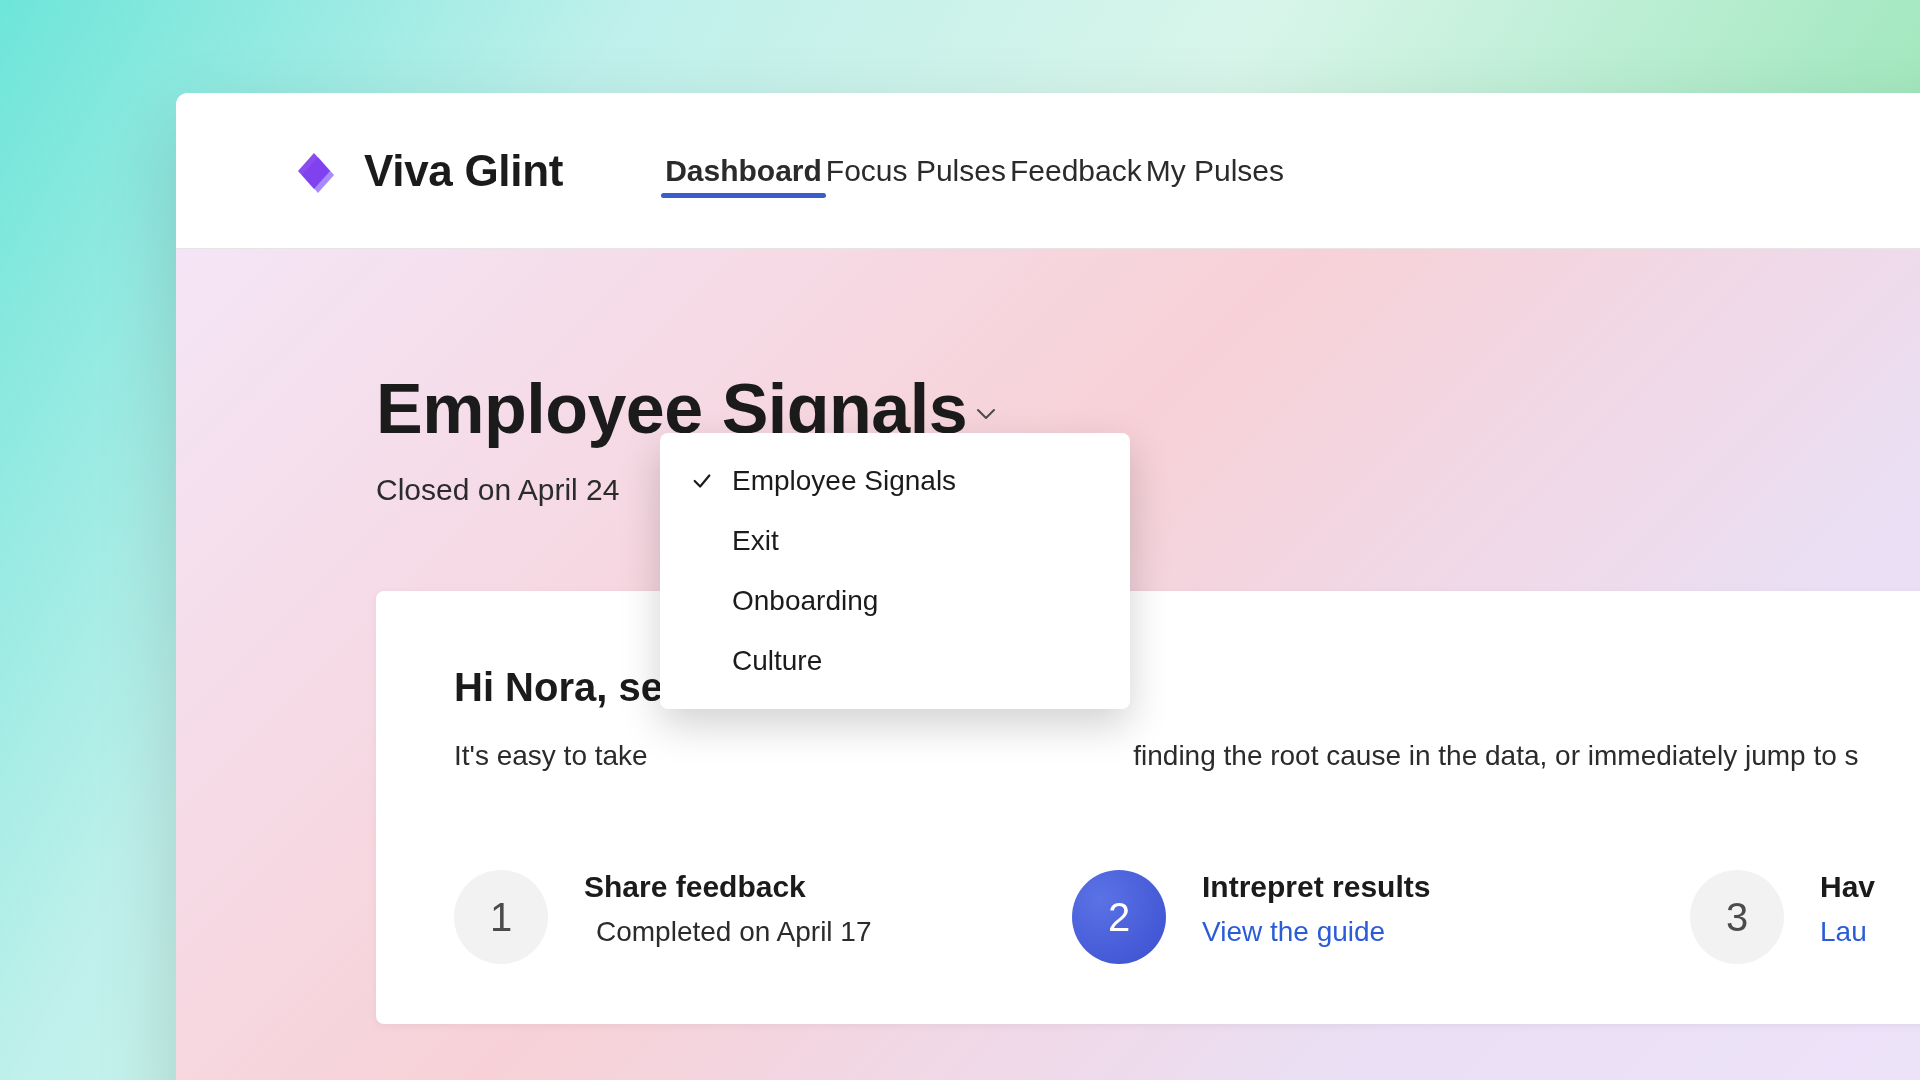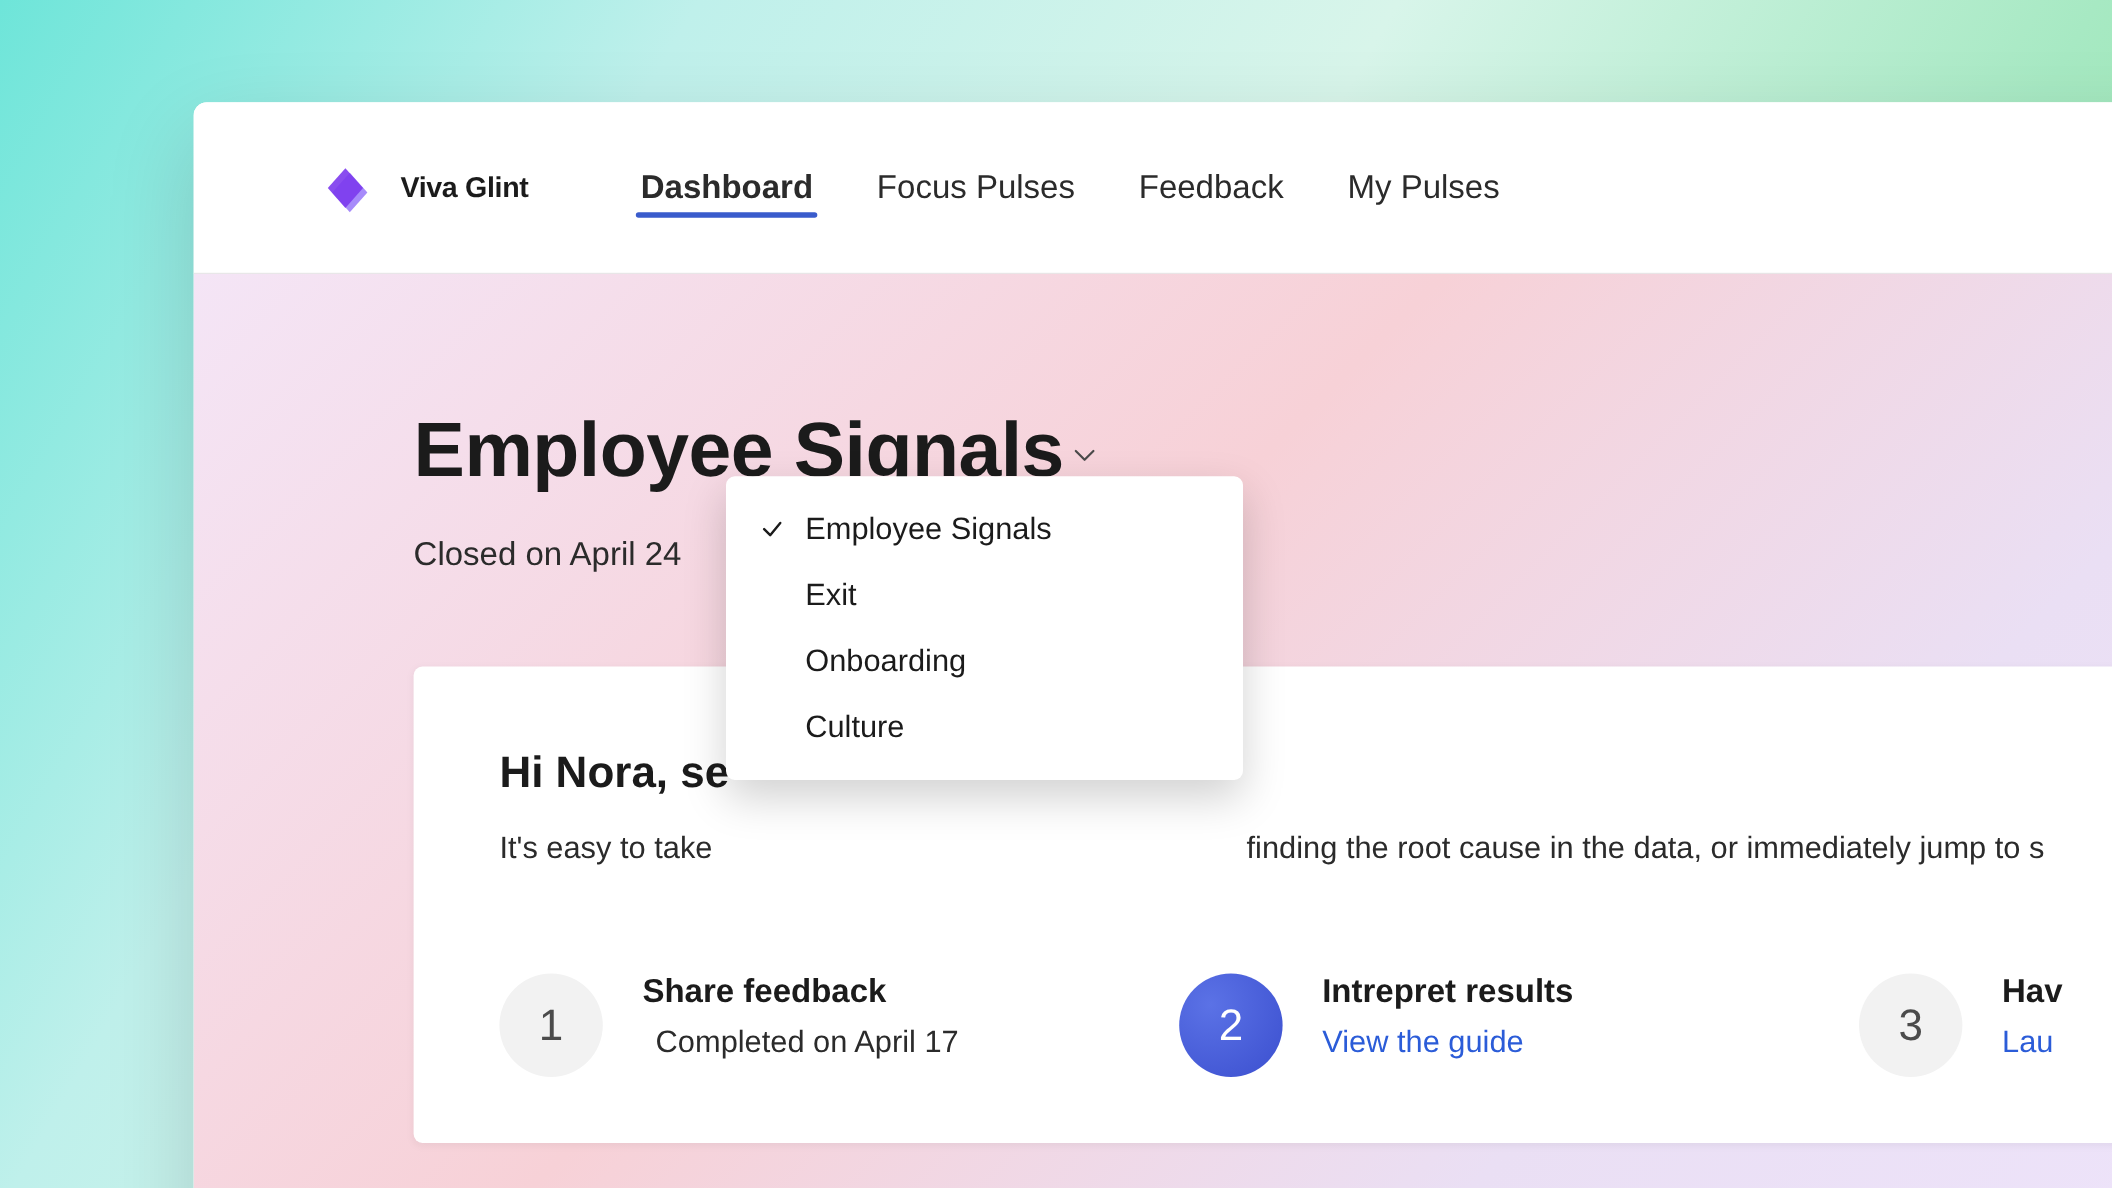--- a/index.html
+++ b/index.html
@@ -34,29 +34,28 @@
     align-items: center;
     gap: 20px;
   }
   .brand .logo {
     width: 52px;
     height: 52px;
     position: relative;
   }
   .brand .logo svg { width: 52px; height: 52px; display:block; }
   .brand .name {
-    font-size: 26px;
+    font-size: 44px;
     font-weight: 700;
     color: #1b1b1b;
     letter-spacing: -0.3px;
   }
   .nav {
     display: flex;
     align-items: center;
-    gap: 54px;
     margin-left: 30px;
   }
   .nav-item {
     font-size: 30px;
     color: #2b2b2b;
     font-weight: 400;
     padding: 40px 2px;
     cursor: pointer;
     position: relative;
   }
@@ -95,21 +94,21 @@
     width: 38px;
     height: 38px;
     display: inline-flex;
     align-items: center;
     justify-content: center;
     cursor: pointer;
     margin-top: 14px;
   }
   .chev-btn svg { width: 24px; height: 24px; }
   .subtitle {
-    margin-top: 39px;
+    margin-top: 24px;
     font-size: 30px;
     color: #2b2b2b;
   }
   
   .dropdown {
     position: absolute;
     top: 64px;
     left: 284px;
     width: 470px;
     background: #ffffff;

